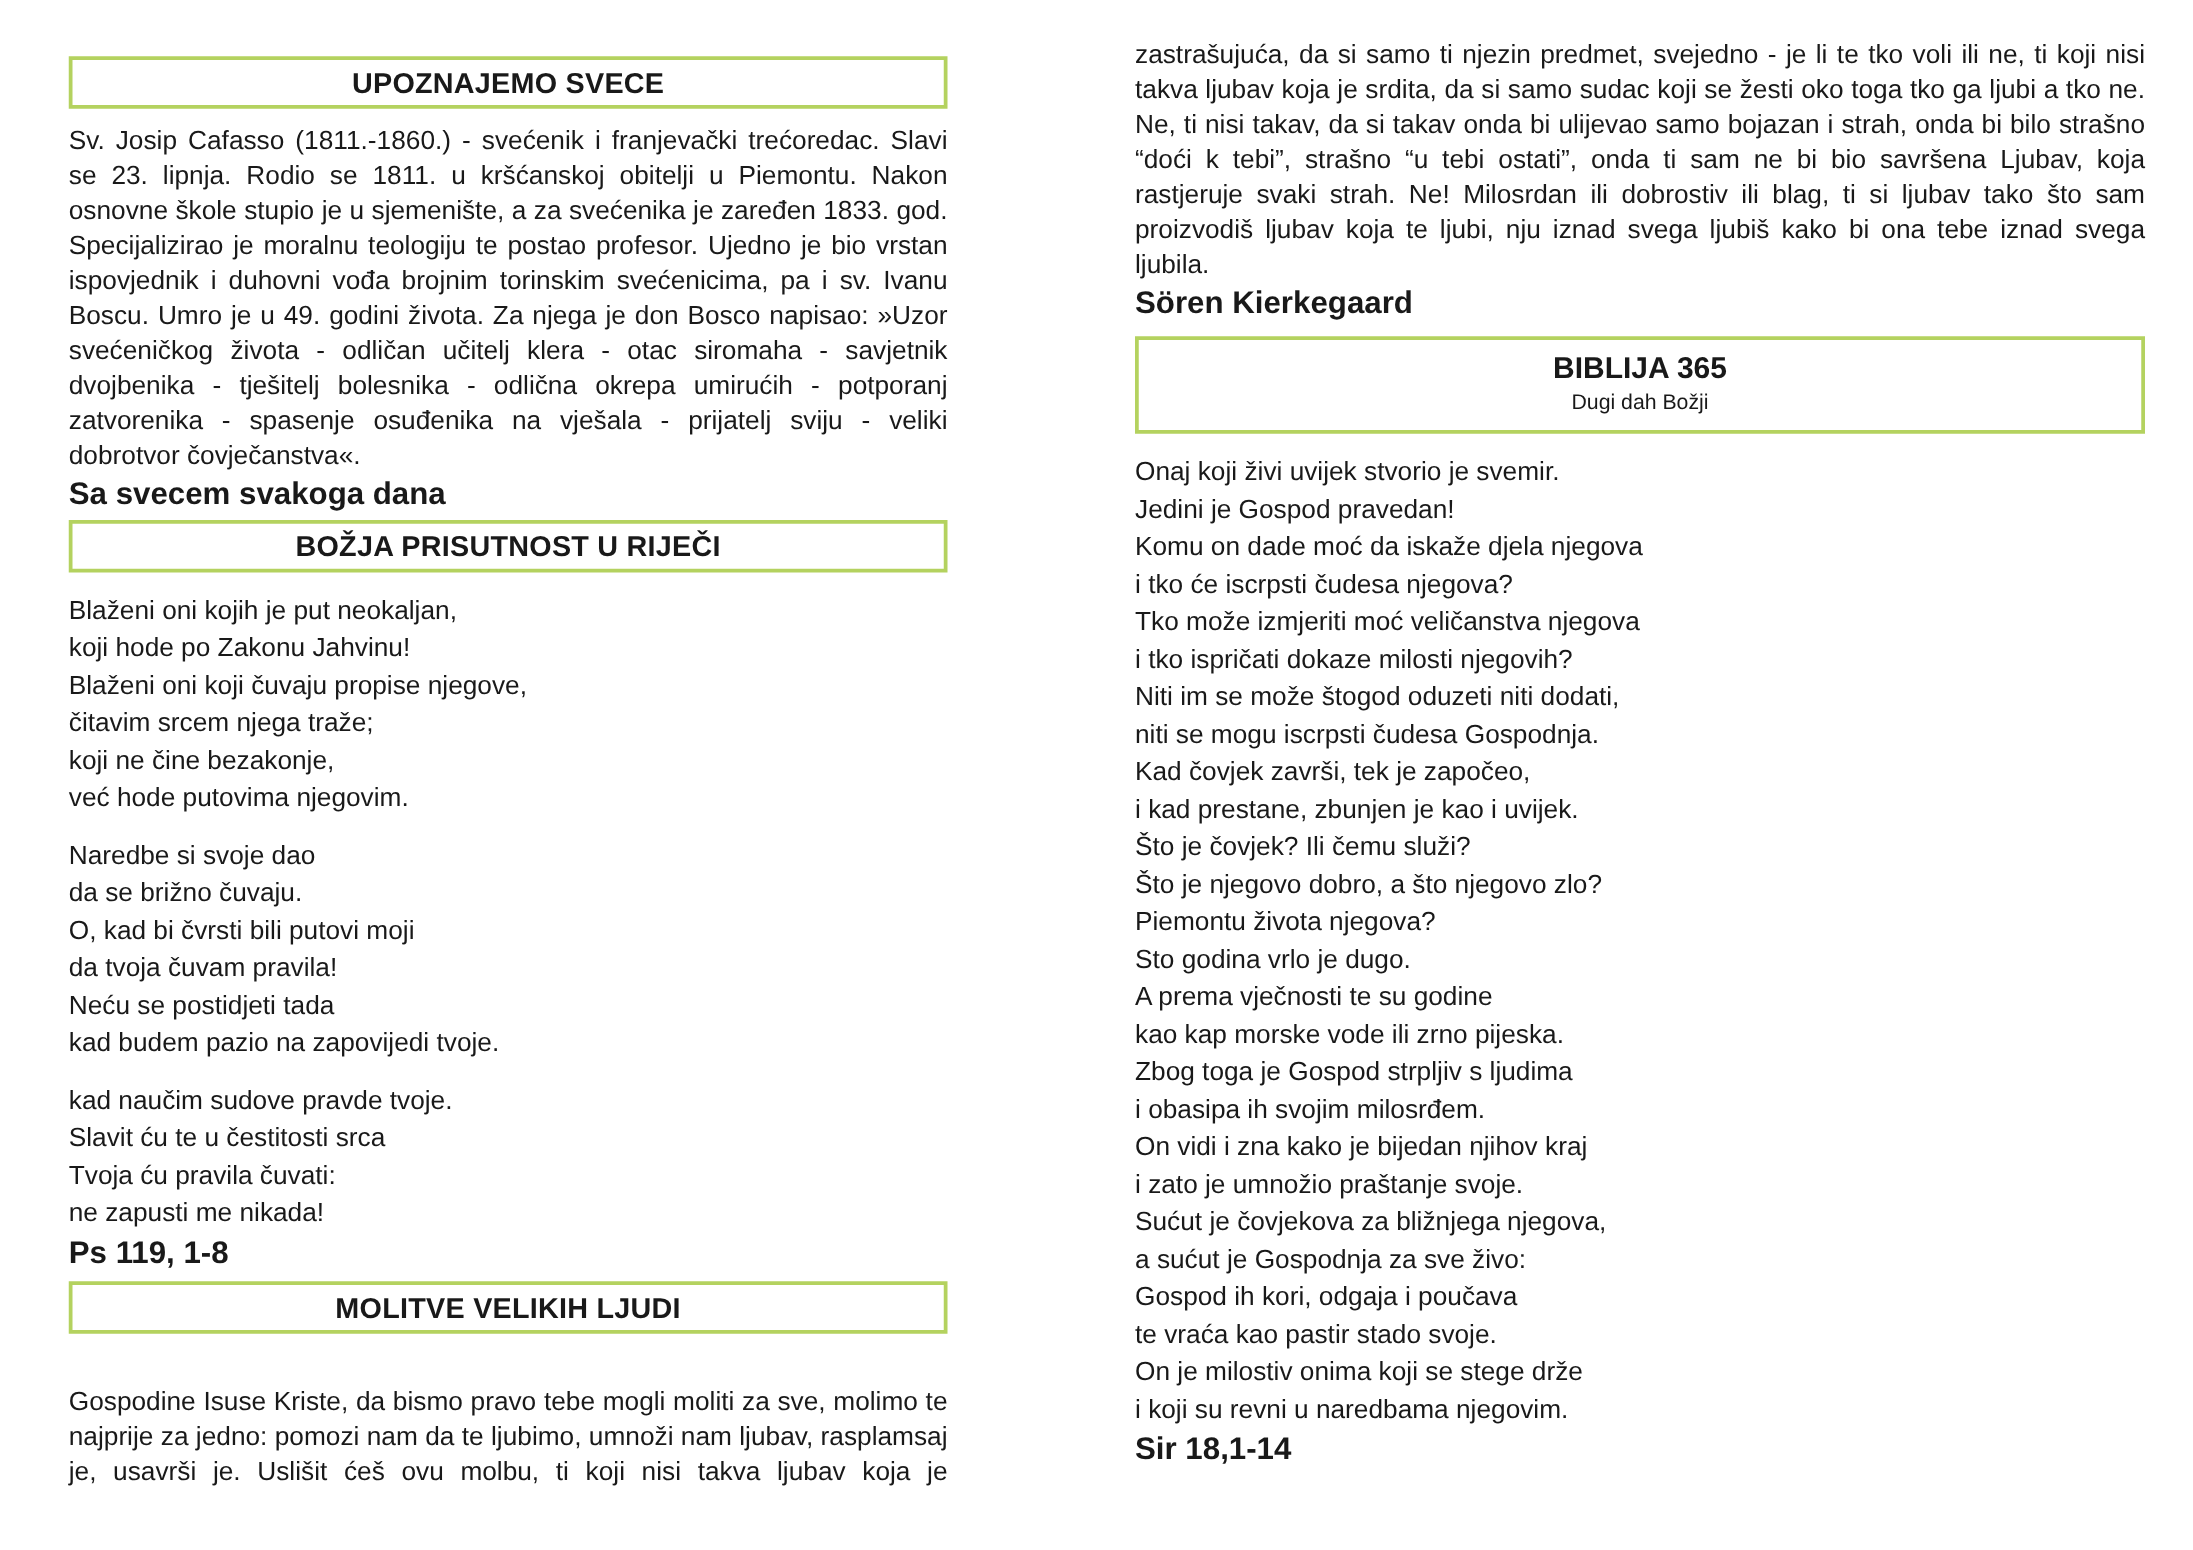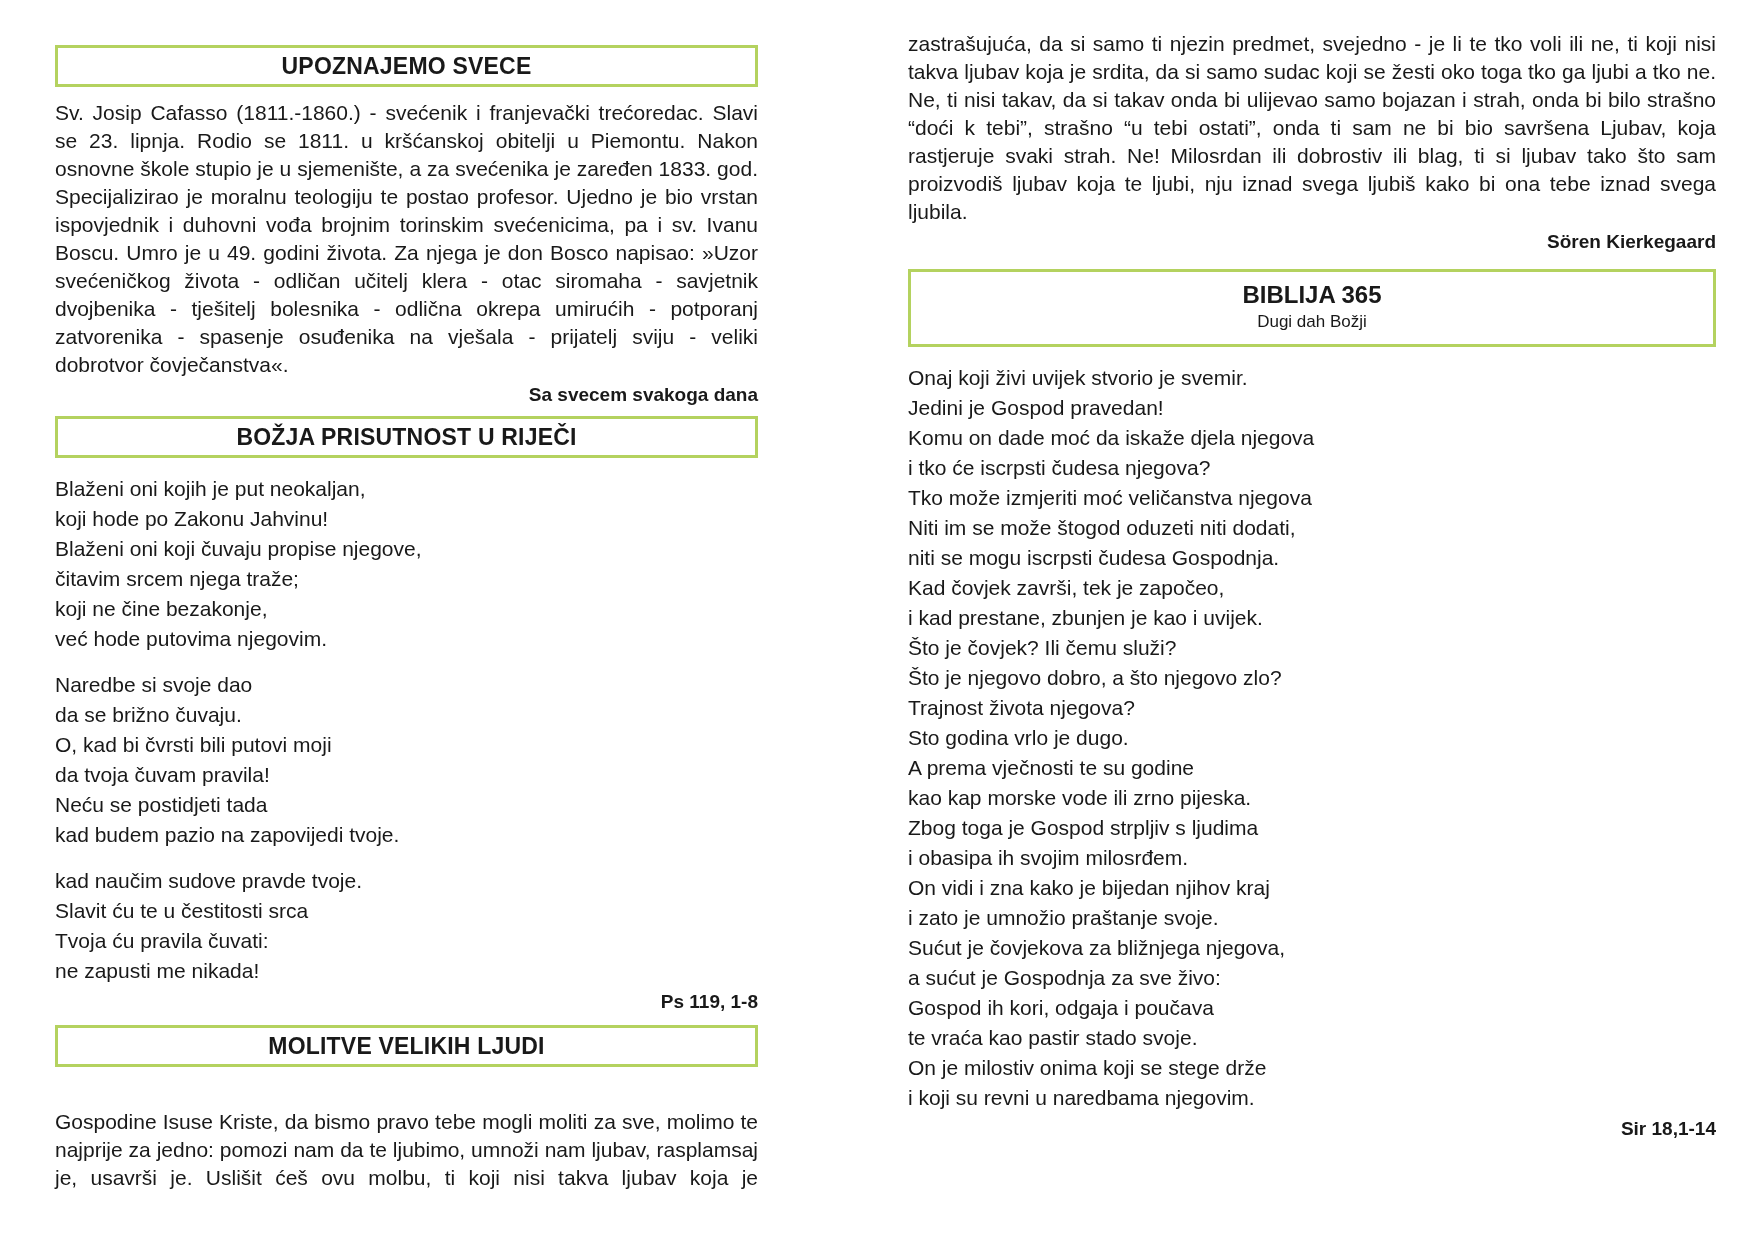--- a/index.html
+++ b/index.html
@@ -34,23 +34,23 @@
   .body-text {
     font-size:21px;
     line-height:28px;
     text-align:justify;
     margin-top:12px;
   }
   .body-text.justify-last { text-align-last:justify;margin-top:41px; }
 
   .attribution {
     font-weight:700;
-    font-size:19px;
+    font-size:25px;
     line-height:26px;
-    text-align:right;
+    text-align:left;
     margin-top:3px;
   }
 
   .poem { margin-top:16px; font-size:21px; }
   .poem .stanza { margin-bottom:16px; }
   .poem .stanza:last-child { margin-bottom:0; }
   .poem-line { line-height:30px; white-space:nowrap; }
 
   .mt8  { margin-top:8px; }
   .mt10 { margin-top:10px; }
@@ -120,27 +120,28 @@
       <div class="biblija-title">BIBLIJA 365</div>
       <div class="biblija-subtitle">Dugi dah Božji</div>
     </div>
 
     <div class="poem">
         <div class="poem-line">Onaj koji živi uvijek stvorio je svemir.</div>
         <div class="poem-line">Jedini je Gospod pravedan!</div>
         <div class="poem-line">Komu on dade moć da iskaže djela njegova</div>
         <div class="poem-line">i tko će iscrpsti čudesa njegova?</div>
         <div class="poem-line">Tko može izmjeriti moć veličanstva njegova</div>
+        <div class="poem-line">i tko ispričati dokaze milosti njegovih?</div>
         <div class="poem-line">Niti im se može štogod oduzeti niti dodati,</div>
         <div class="poem-line">niti se mogu iscrpsti čudesa Gospodnja.</div>
         <div class="poem-line">Kad čovjek završi, tek je započeo,</div>
         <div class="poem-line">i kad prestane, zbunjen je kao i uvijek.</div>
         <div class="poem-line">Što je čovjek? Ili čemu služi?</div>
         <div class="poem-line">Što je njegovo dobro, a što njegovo zlo?</div>
-        <div class="poem-line">Trajnost života njegova?</div>
+        <div class="poem-line">Piemontu života njegova?</div>
         <div class="poem-line">Sto godina vrlo je dugo.</div>
         <div class="poem-line">A prema vječnosti te su godine</div>
         <div class="poem-line">kao kap morske vode ili zrno pijeska.</div>
         <div class="poem-line">Zbog toga je Gospod strpljiv s ljudima</div>
         <div class="poem-line">i obasipa ih svojim milosrđem.</div>
         <div class="poem-line">On vidi i zna kako je bijedan njihov kraj</div>
         <div class="poem-line">i zato je umnožio praštanje svoje.</div>
         <div class="poem-line">Sućut je čovjekova za bližnjega njegova,</div>
         <div class="poem-line">a sućut je Gospodnja za sve živo:</div>
         <div class="poem-line">Gospod ih kori, odgaja i poučava</div>

